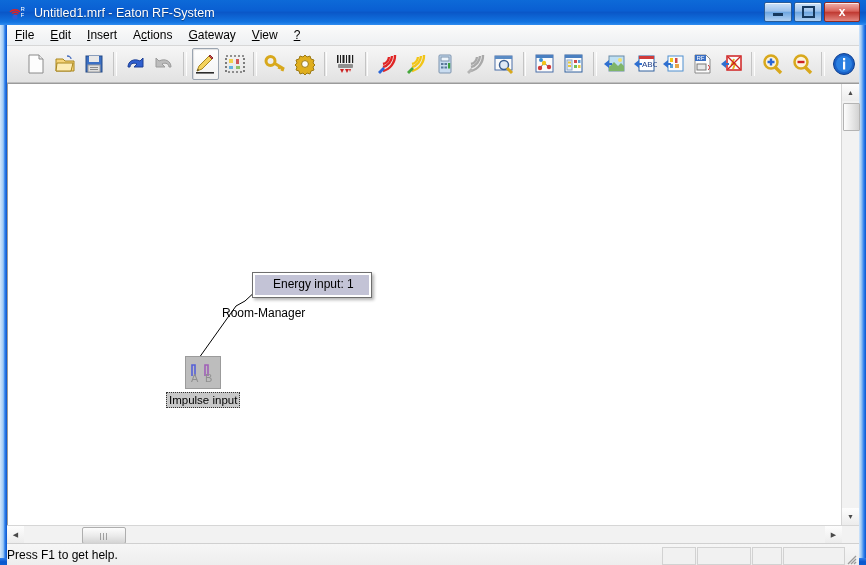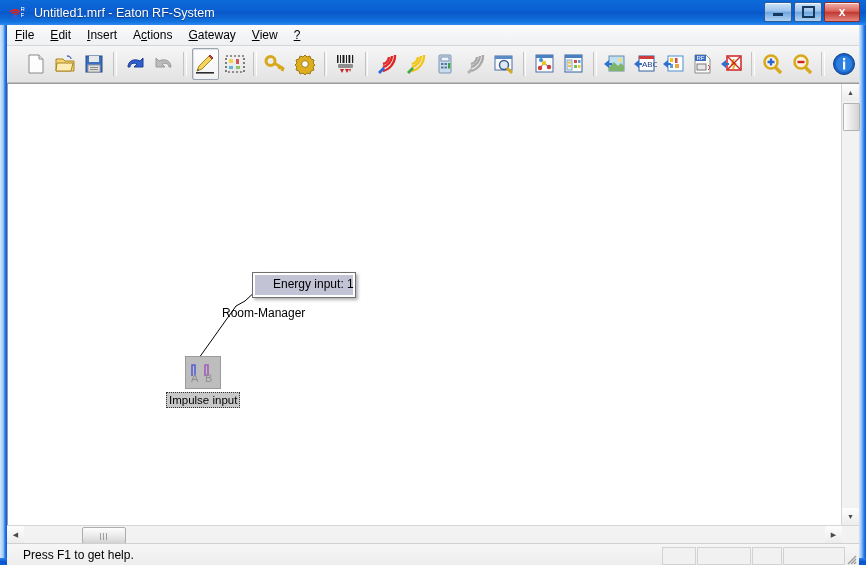--- a/index.html
+++ b/index.html
@@ -101,21 +101,21 @@
              background:linear-gradient(to bottom,#fdfdfd,#ececec); font-size:7px; color:#4a4a4a; }
   .h-thumb { position:absolute; left:75px; top:1px; width:42px; height:15px;
              background:linear-gradient(to bottom,#fdfdfd,#e9e9e9 55%,#d4d4d4);
              border:1px solid #aeaeae; border-radius:2px;
              display:flex; align-items:center; justify-content:center; letter-spacing:1px;
              font-size:8px; color:#777; }
 
   
   #statusbar { height:22px; background:linear-gradient(to bottom,#f6f6f6,#ededed);
                border-top:1px solid #d0d0d0; display:flex; align-items:center; position:relative; }
-  #statusbar .stext { font-size:12px; color:#000; margin-left:16px; }
+  #statusbar .stext { font-size:12px; color:#000; margin-left:0; }
   .spane { position:absolute; top:3px; height:16px; border:1px solid #d2d2d2;
            background:#f1f1f1; }
   .grip { position:absolute; right:2px; bottom:1px; width:13px; height:13px; }
 
   
   .node {
     position:absolute; width:34px; height:31px;
     background:#bdbdbd; border:1px solid #9b9b9b;
   }
   .node .letter { position:absolute; font-size:11px; color:#8f8f8f; }
@@ -434,21 +434,21 @@
           <svg width="32" height="29" viewBox="0 0 32 29" style="position:absolute;left:0;top:0;">
             <path d="M6 19 L6 8 L9 8 L9 19" fill="none" stroke="#5560d8" stroke-width="1.6"></path>
             <path d="M19 19 L19 8 L22 8 L22 19" fill="none" stroke="#a060b8" stroke-width="1.6"></path>
           </svg>
           <span class="letter" style="left:5px; top:15px;">A</span>
           <span class="letter" style="left:19px; top:15px;">B</span>
         </div>
 
         <div class="node-label" style="left:158px; top:308px;">Impulse input</div>
 
-        <div class="ctxmenu" style="left:244px; top:188px; width:104px;">
+        <div class="ctxmenu" style="left:244px; top:188px; width:120px;">
           <div class="ctxitem sel">Energy input: 1</div>
         </div>
       </div>
 
       <div class="vscroll">
         <div class="sb-arrow">▲</div>
         <div class="v-thumb"></div>
         <div class="sb-arrow bottom">▼</div>
       </div>
     </div>

